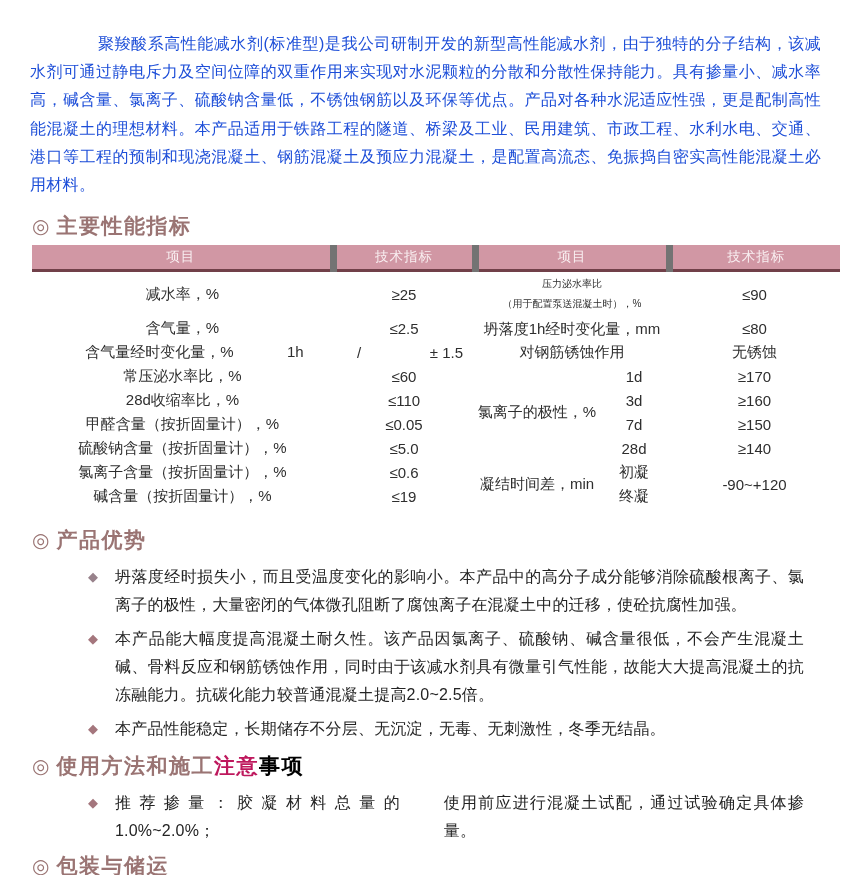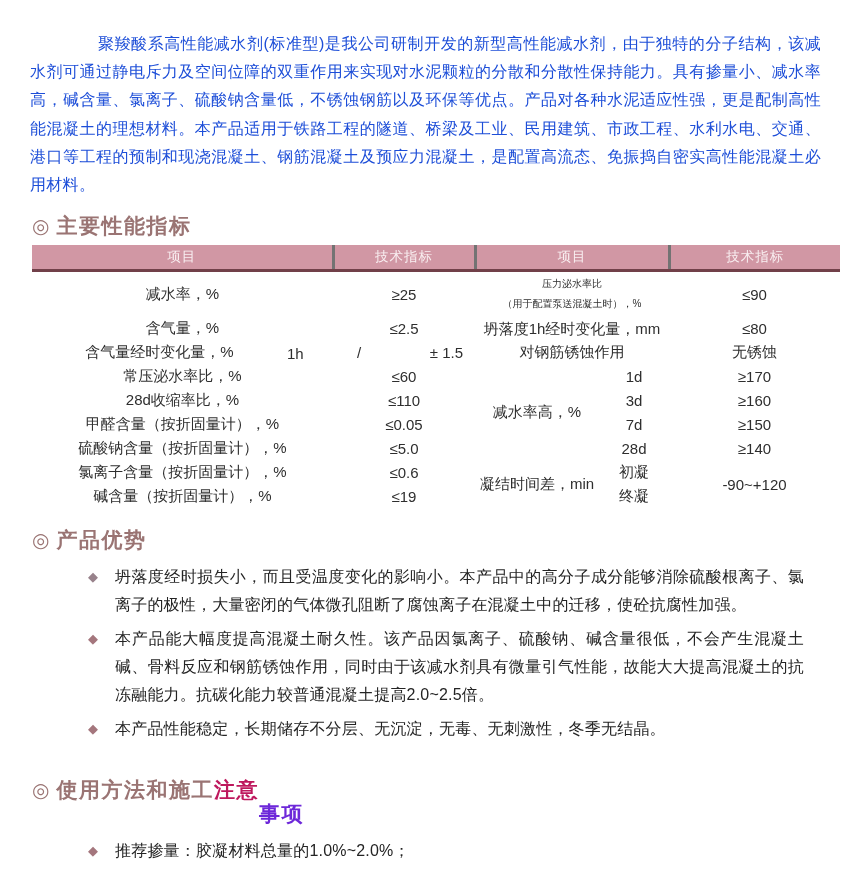--- a/index.html
+++ b/index.html
@@ -22,40 +22,40 @@
     margin:0 0 0 32px;display:flex;align-items:center;gap:7px;
     font-size:21px;font-weight:bold;color:#9a7473;letter-spacing:1.5px;
     line-height:26px;
   }
   .sec-title .ring{font-size:20px;font-weight:normal;letter-spacing:0;color:#9a7473;}
   .t-perf{margin-top:14px;}
   .t-adv{margin-top:18px;}
   .t-use{margin-top:10px;}
   .t-pack{margin-top:8px;}
   .gray1{color:#be185d;}
-  .gray2{color:#6d28d9;margin-top:48px;}
+  .gray2{color:#000000;}
 
   
   table.perf{
     border-collapse:collapse;table-layout:fixed;width:808px;margin:6px 0 0 32px;
   }
   table.perf thead th{
     background:#d197a4;color:#f9eff1;font-weight:normal;font-size:13.5px;
-    height:24px;padding:0;border-right:3px solid #737373;
+    height:24px;padding:0;border-right:7px solid #737373;
     border-bottom:3px solid #714049;letter-spacing:1px;
   }
   table.perf thead th:last-child{border-right:none;}
   table.perf td{
     text-align:center;vertical-align:middle;font-size:15px;color:#2e2e2e;
     padding:0;white-space:nowrap;
   }
   tr.r1{height:46px;}
   tr.rn{height:24px;}
   .cell2line{line-height:20px;font-size:10px;}
-  .flexrow{display:flex;align-items:flex-end;}
+  .flexrow{display:flex;align-items:flex-start;}
   .flexrow .grow{flex:1;text-align:center;}
   .flexrow .w1h{width:46px;text-align:left;}
   .flexrow2{display:flex;align-items:center;}
   .flexrow2 .sl{margin-left:24px;}
   .flexrow2 .pm{margin-left:auto;margin-right:12px;}
   .glabel{font-size:15px;}
 
   
   .bullets{margin:10px 0 0 86px;width:718px;}
   .bullet{
@@ -125,21 +125,21 @@
             <span class="sl">/</span>
             <span class="pm">± 1.5</span>
           </div>
         </td>
         <td colspan="2">对钢筋锈蚀作用</td>
         <td>无锈蚀</td>
       </tr>
       <tr class="rn">
         <td>常压泌水率比，%</td>
         <td>≤60</td>
-        <td rowspan="4" class="glabel">减水率高，%</td>
+        <td rowspan="4" class="glabel">氯离子的极性，%</td>
         <td>1d</td>
         <td>≥170</td>
       </tr>
       <tr class="rn">
         <td>28d收缩率比，%</td>
         <td>≤110</td>
         <td>3d</td>
         <td>≥160</td>
       </tr>
       <tr class="rn">
@@ -194,20 +194,21 @@
     <span>使用方法和施工</span>
     <span class="gray1" style="margin-left:-7px">注意</span>
     <span class="gray2" style="margin-left:-7px">事项</span>
   </h2>
 
   <div class="bullets">
     <div class="bullet">
       <span class="dm">◆</span>
       <span class="use-row">
         <span>推荐掺量：胶凝材料总量的1.0%~2.0%；</span>
+        <span class="right-part">使用前应进行混凝土试配，通过试验确定具体掺量。</span>
       </span>
     </div>
   </div>
 
   <h2 class="sec-title t-pack">
     <span class="ring">◎</span>
     <span>包装与储运</span>
   </h2>
 
 </div>

